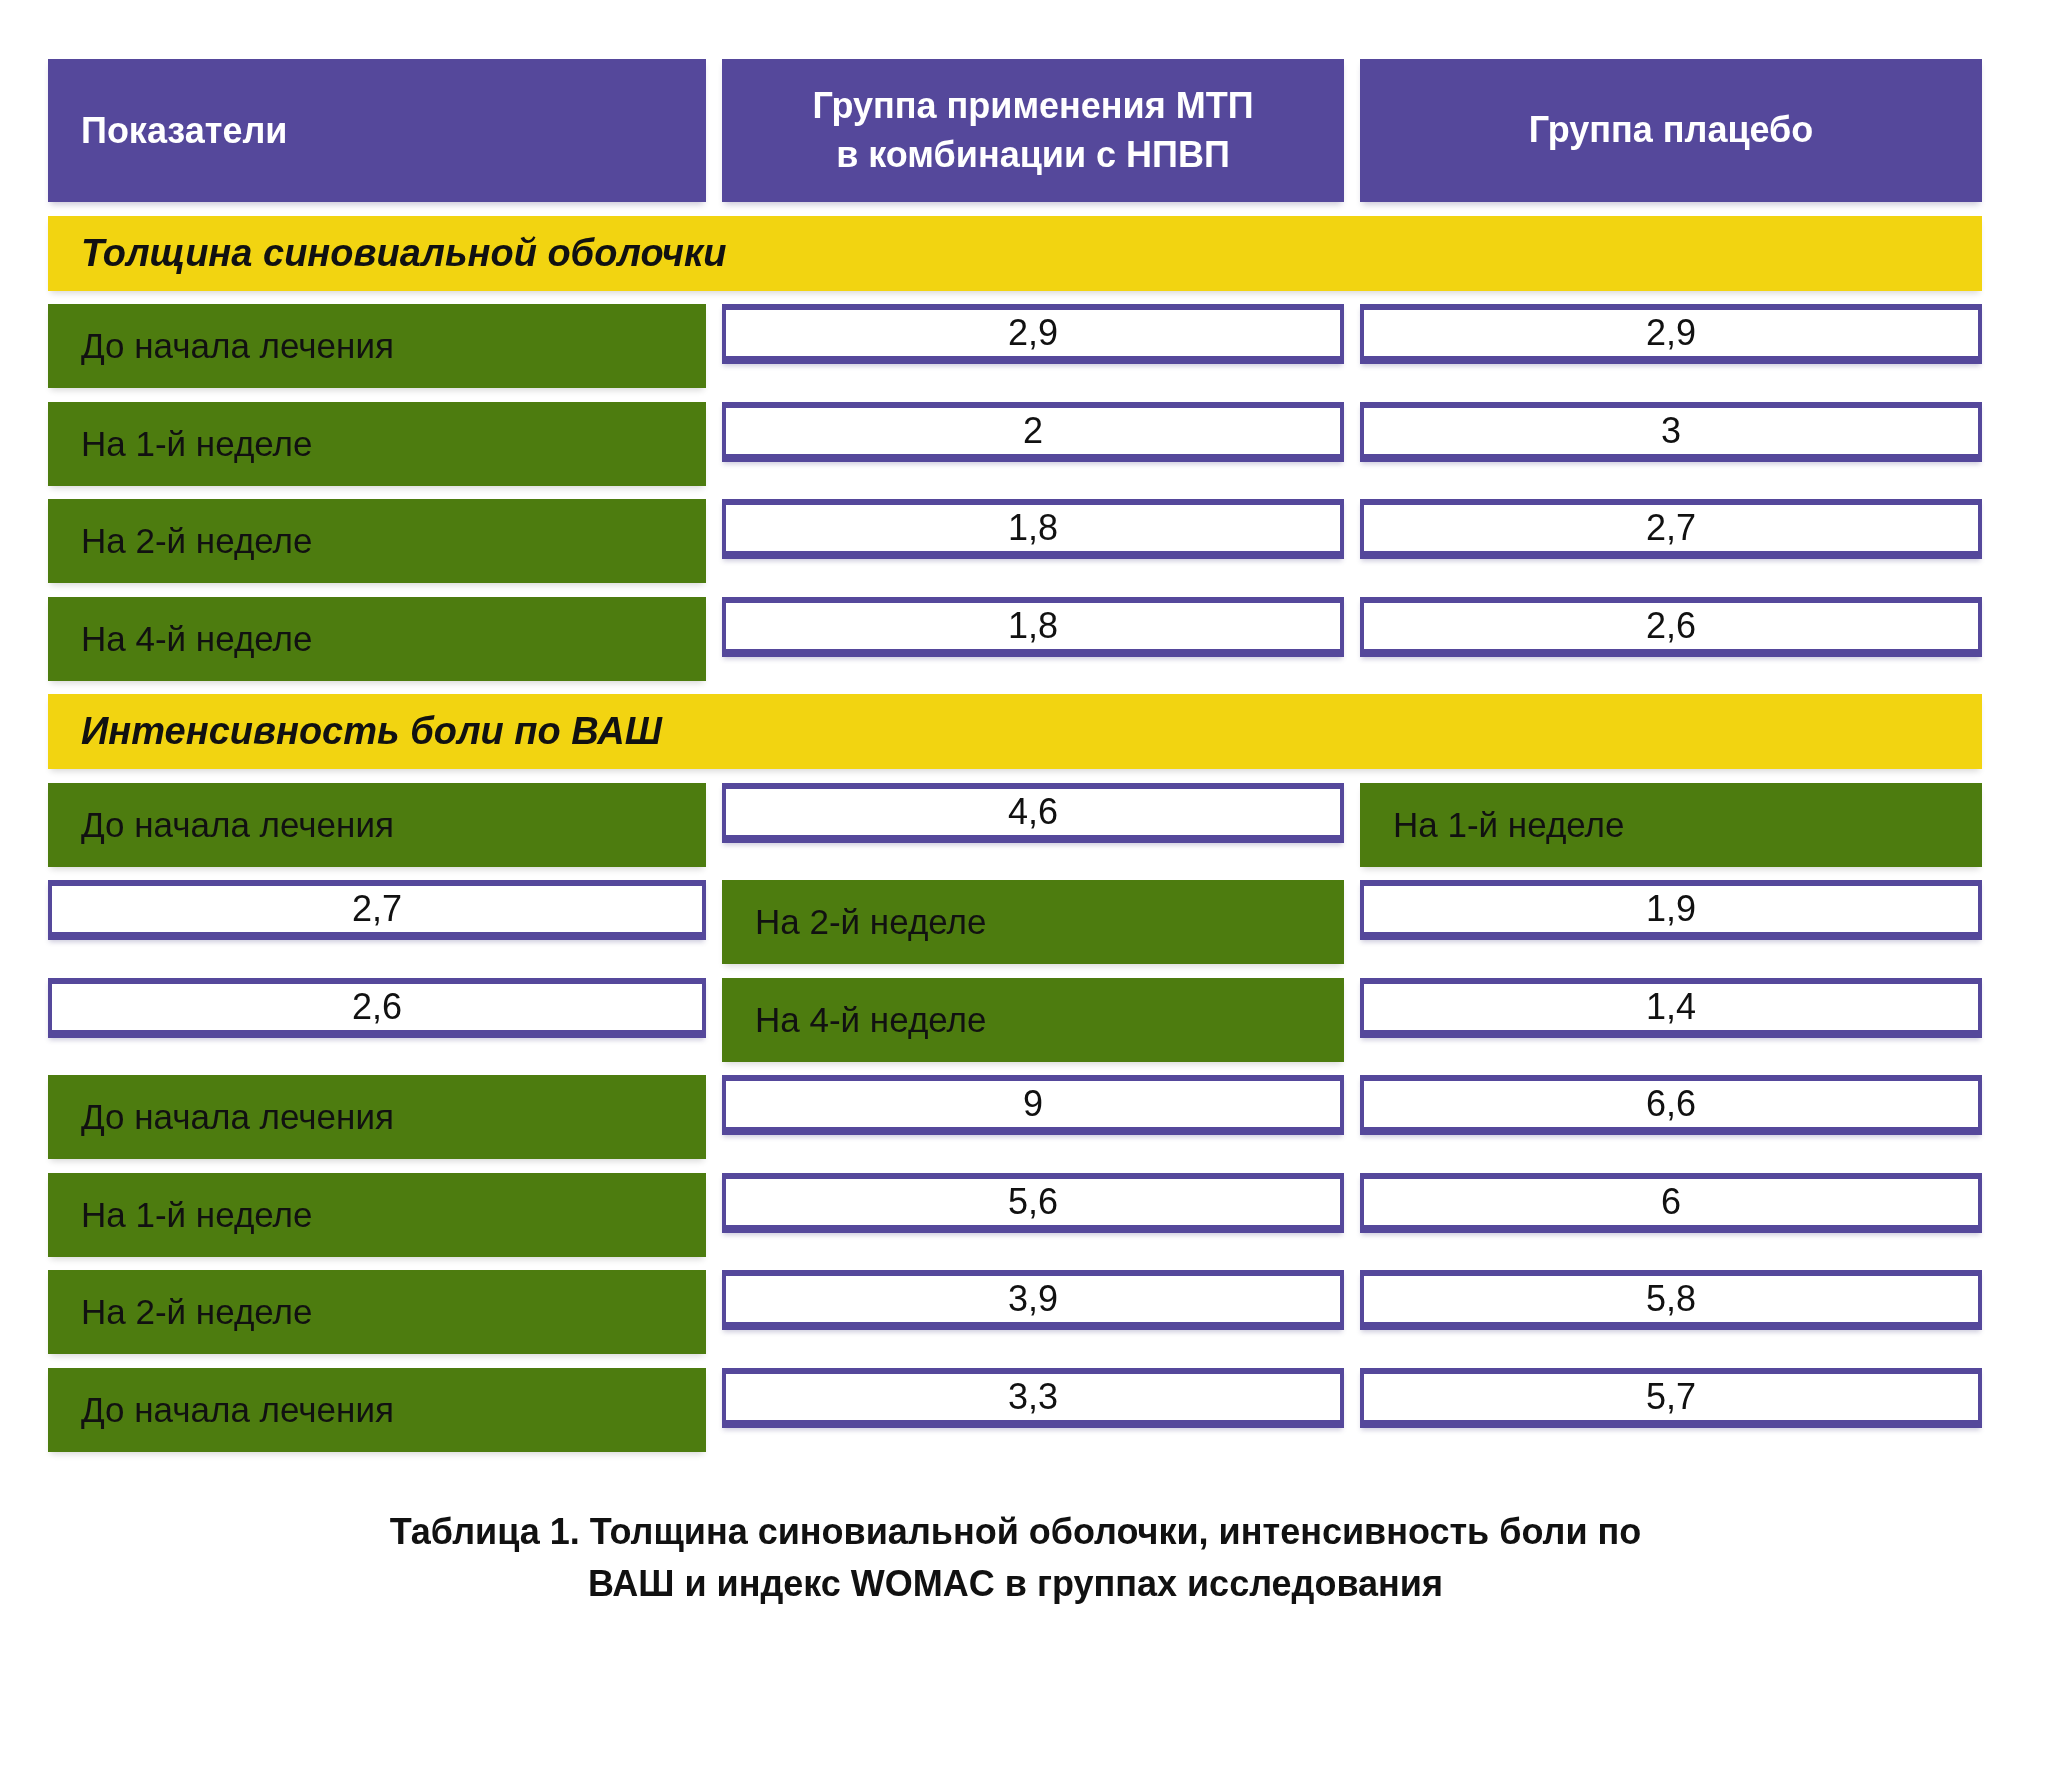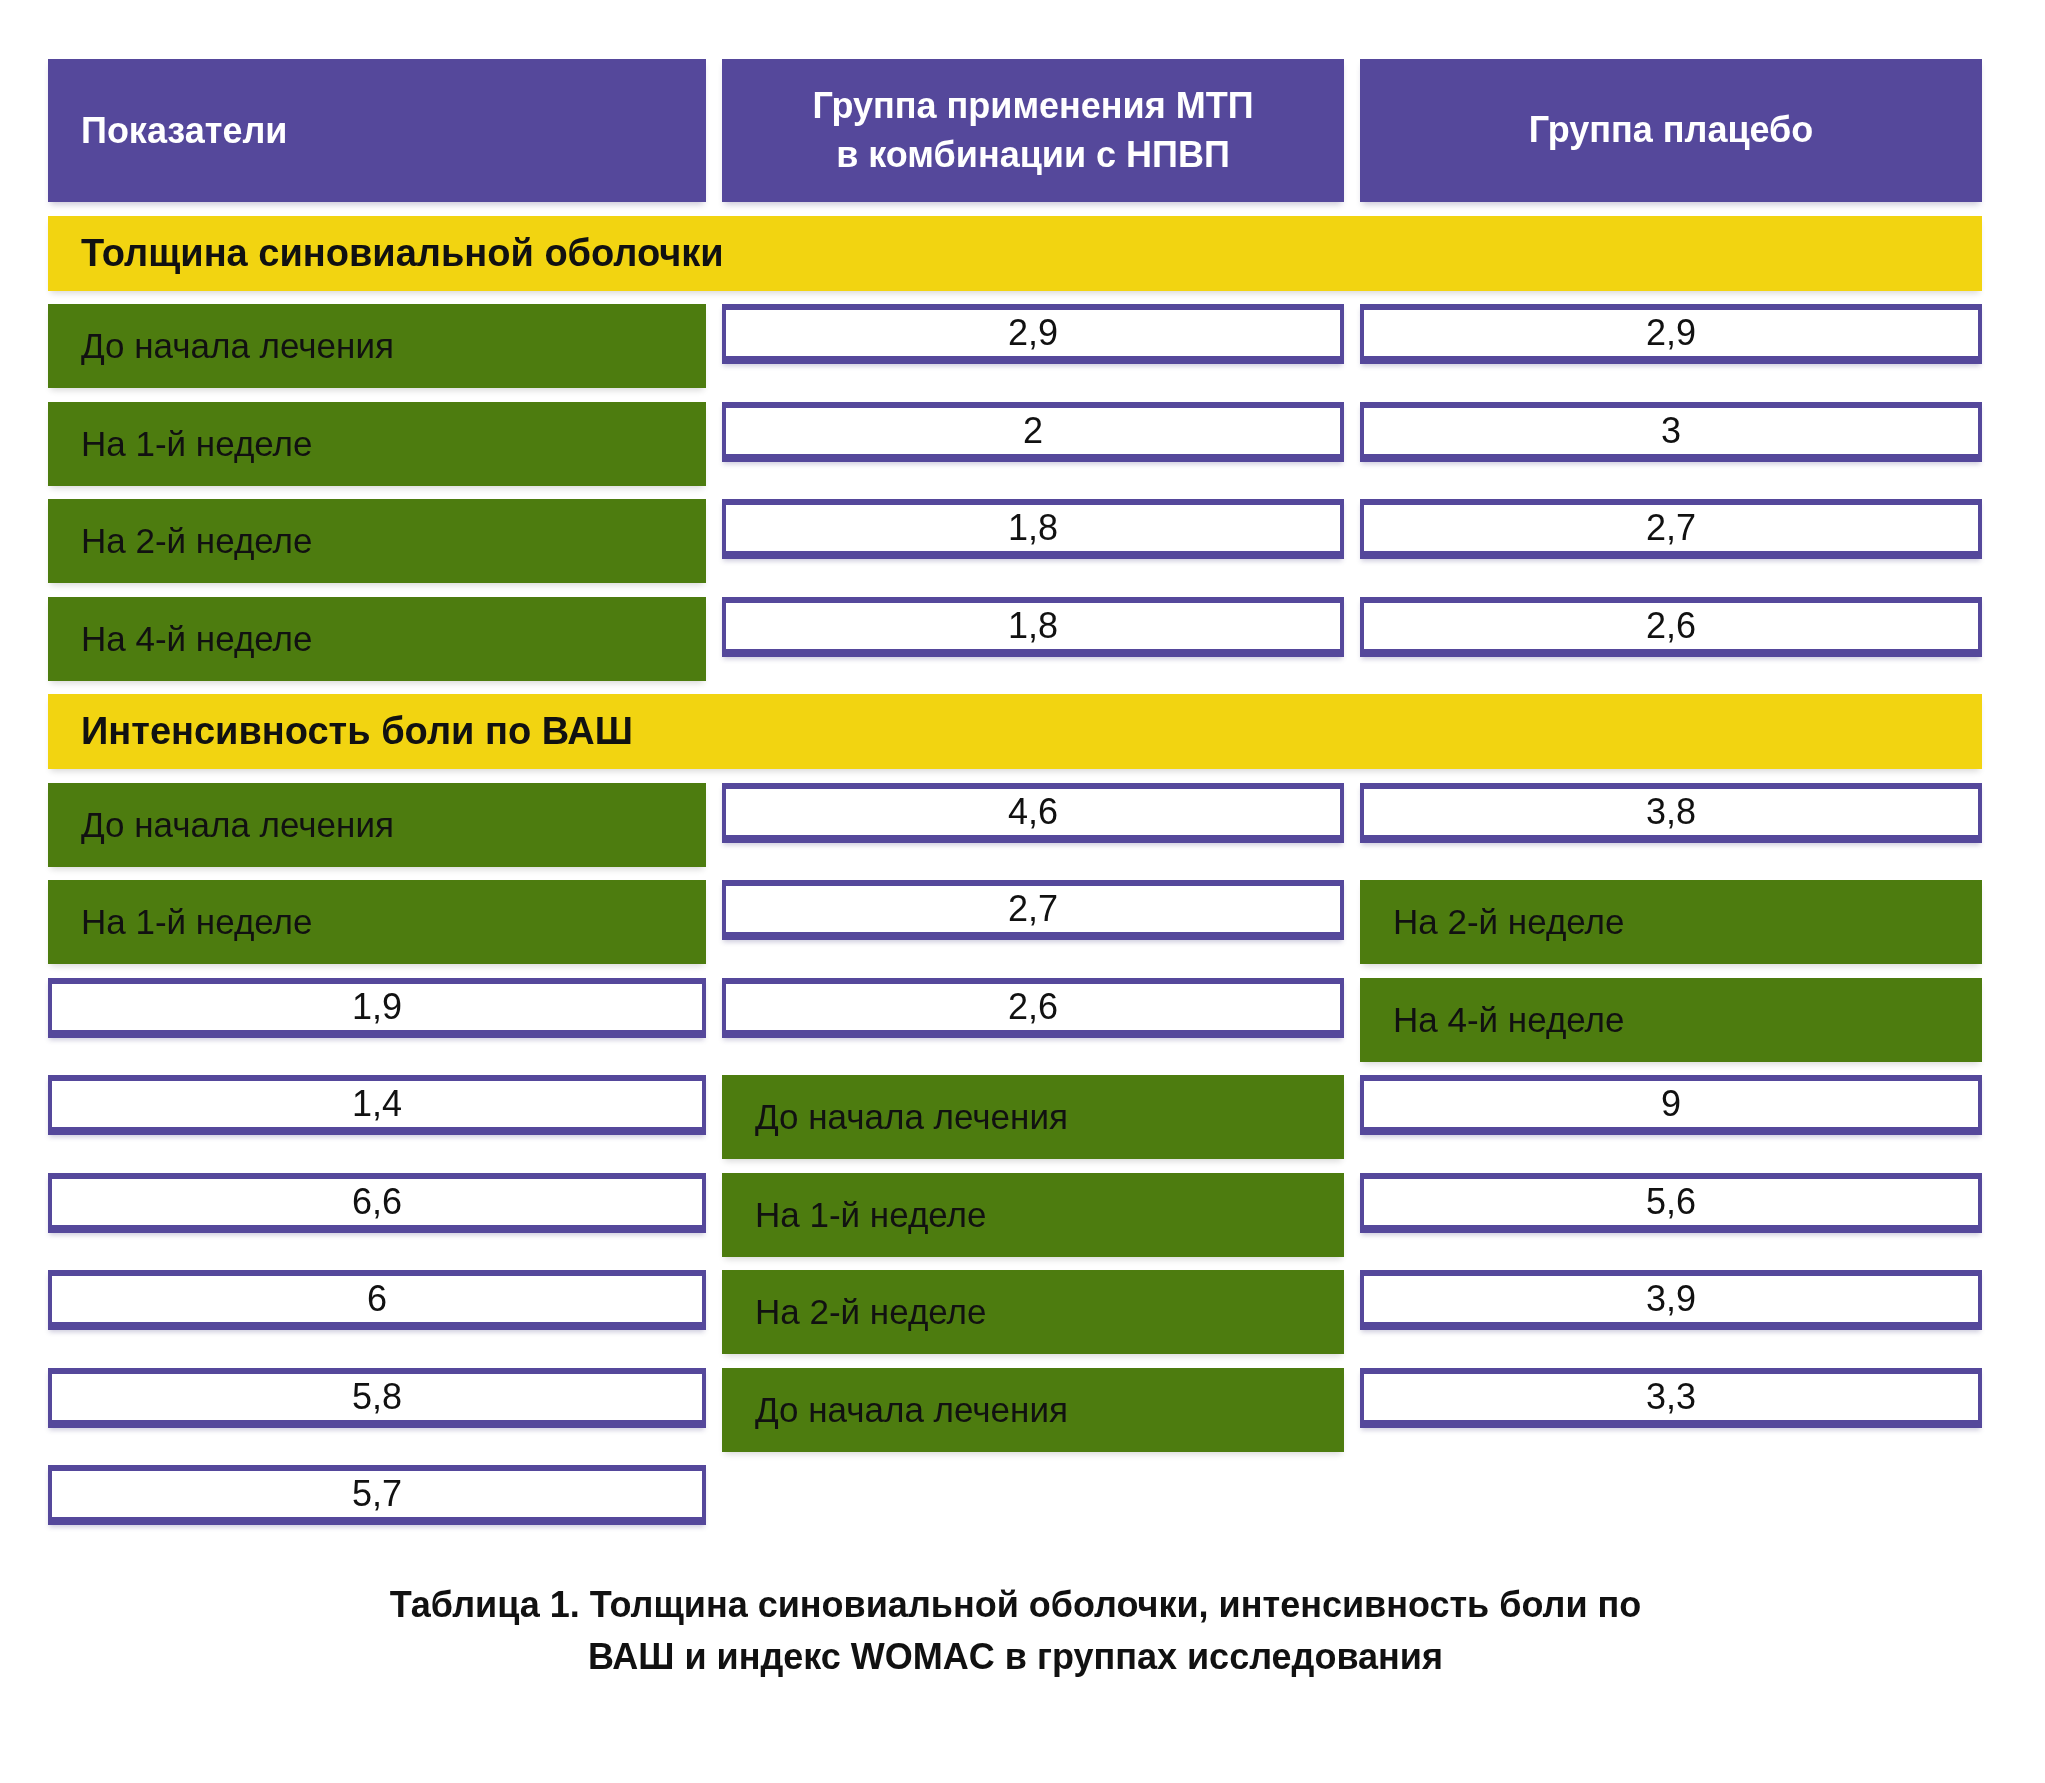--- a/index.html
+++ b/index.html
@@ -37,20 +37,21 @@
   .hcell.left { justify-content: flex-start; padding-left: 33px; text-align: right; }
   .hcell.center { justify-content: center; text-align: center; flex-direction: column; line-height: 1.35; }
 
   
   .band {
     grid-column: 1 / -1;
     background: #F2D411;
     height: 75px;
     font-size: 38px;
     font-weight: bold;
+    font-style: italic;
     padding-left: 33px;
     box-shadow: 0 4.8px 6.3px -1.6px rgba(0,0,0,0.15);
   }
 
   
   .lbl {
     background: #4d7c0f;
     height: 84px;
     font-size: 35px;
     padding-left: 33px;
@@ -104,21 +105,20 @@
     <div class="cell val">2,7</div>
 
     <div class="cell lbl">На 4-й неделе</div>
     <div class="cell val">1,8</div>
     <div class="cell val">2,6</div>
 
     <div class="cell band">Интенсивность боли по ВАШ</div>
 
     <div class="cell lbl">До начала лечения</div>
     <div class="cell val">4,6</div>
-    <div class="cell val">3,8</div>
 
     <div class="cell lbl">На 1-й неделе</div>
     <div class="cell val">2,7</div>
 
     <div class="cell lbl">На 2-й неделе</div>
     <div class="cell val">1,9</div>
     <div class="cell val">2,6</div>
 
     <div class="cell lbl">На 4-й неделе</div>
     <div class="cell val">1,4</div>

